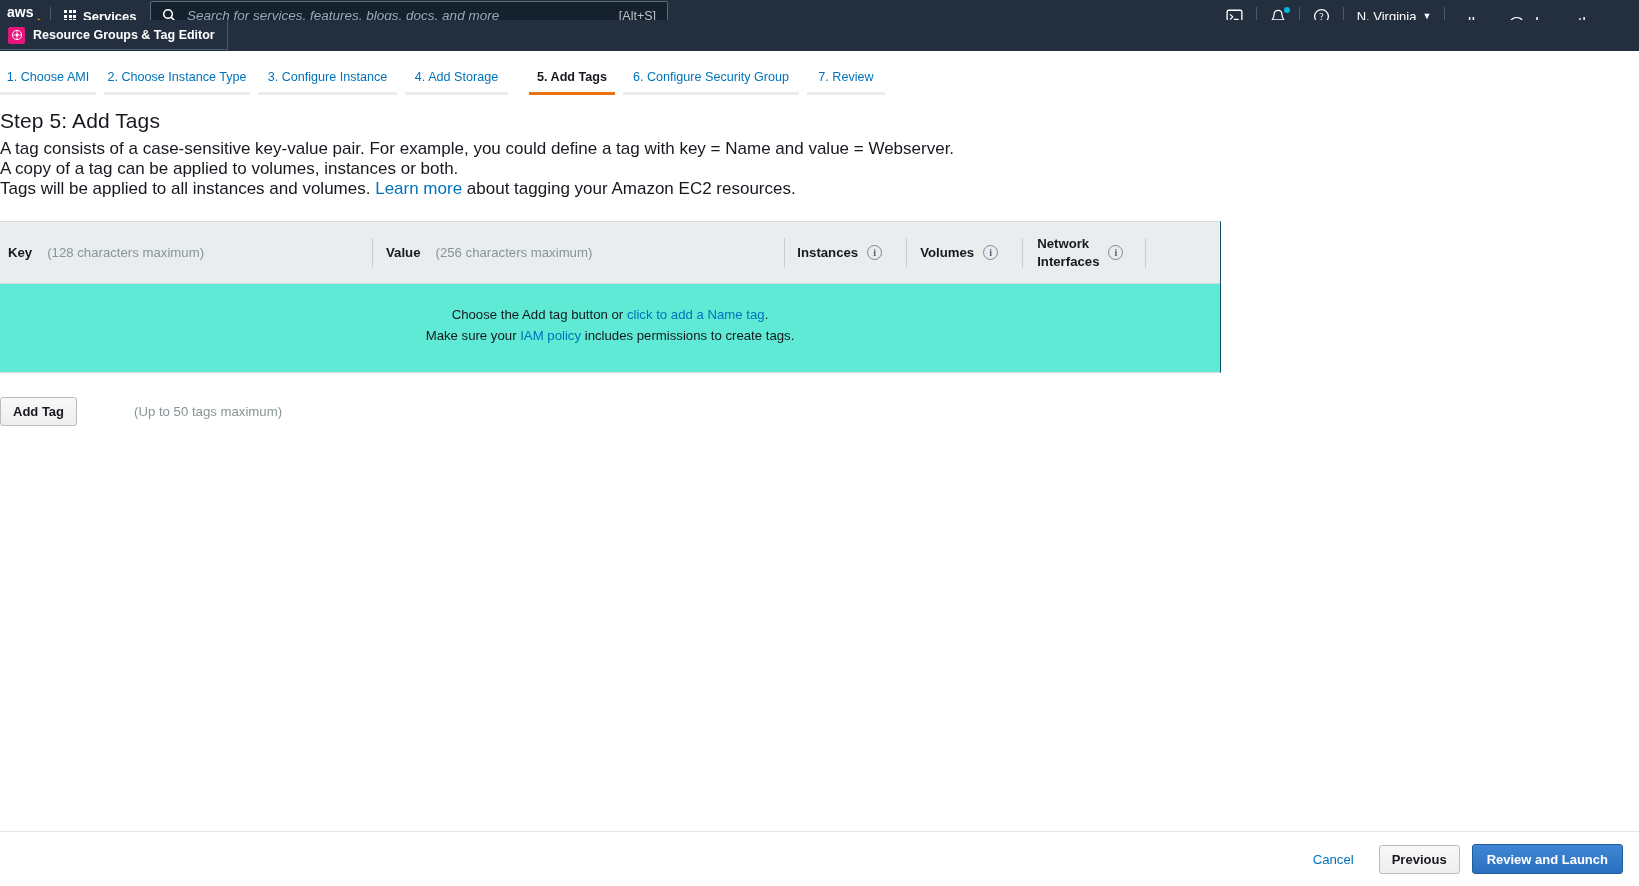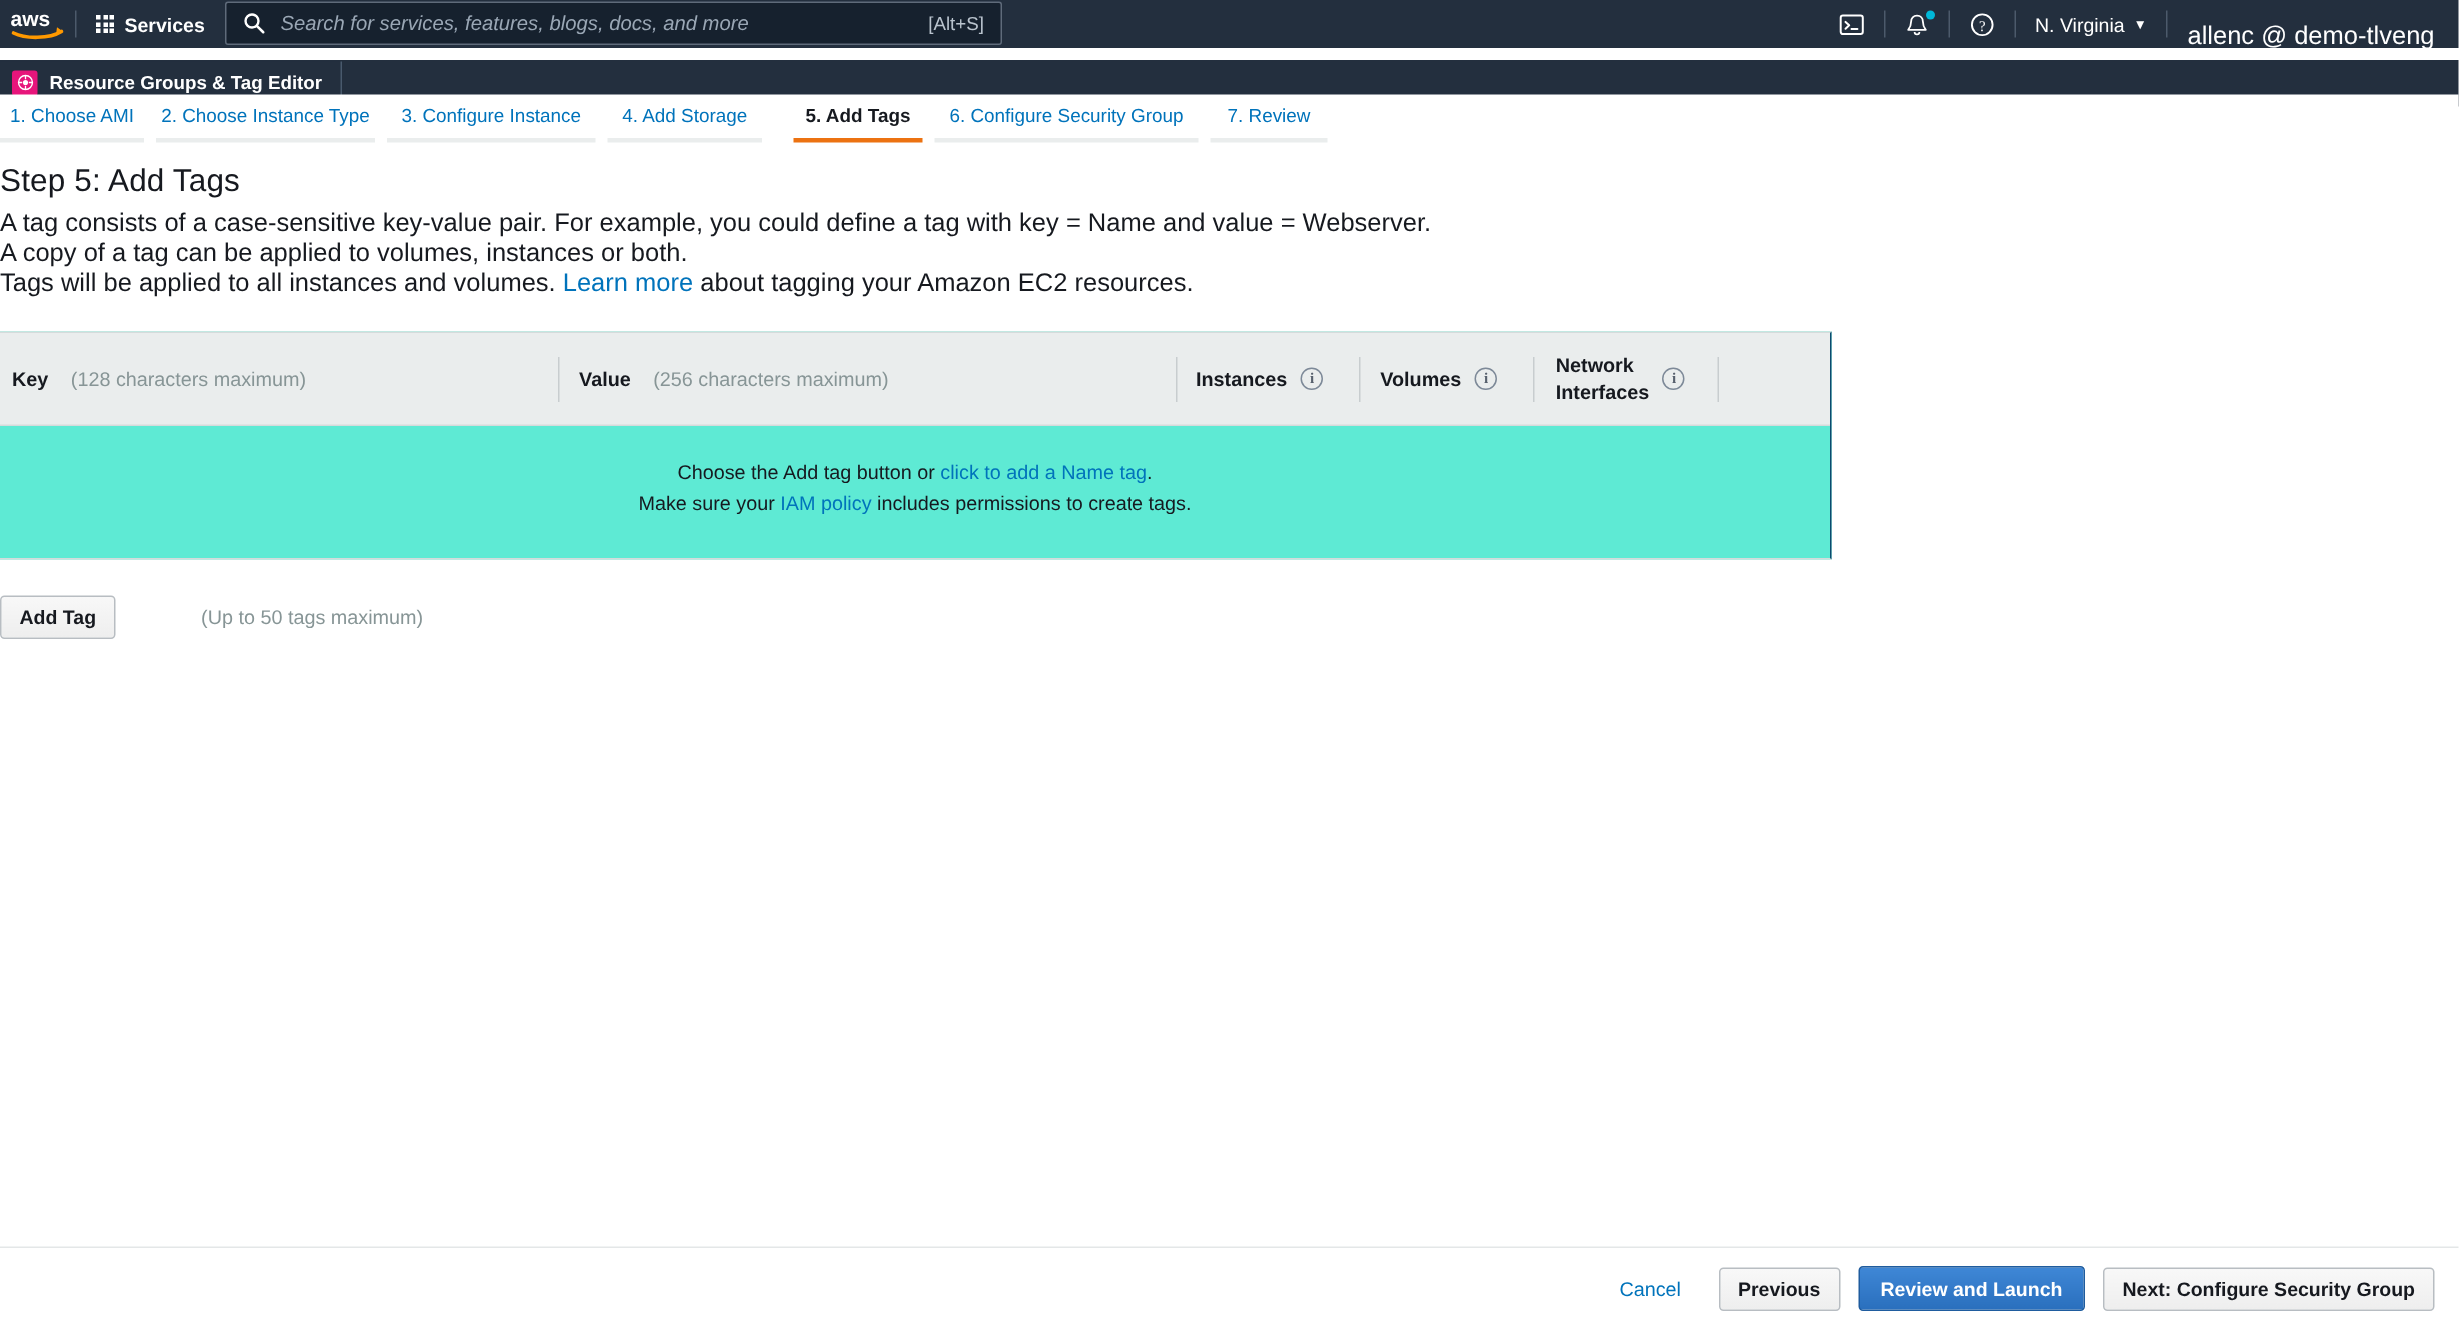--- a/index.html
+++ b/index.html
@@ -82,21 +82,21 @@
     position: absolute; top: 7px; right: 9px;
     width: 6px; height: 6px; border-radius: 50%;
     background: #00b8d9;
   }
   .region-btn { gap: 6px; font-size: 13px; }
   .caret { font-size: 9px; }
   .account-btn { font-size: 17px; padding-right: 16px; margin-top: 16px; }
 
   
   .svc-strip {
-    position: absolute; top: 40px; left: 0;
+    position: absolute; top: 20px; left: 0;
     width: 1639px; height: 31px;
     background: #232f3e;
   }
   .svc-pill {
     position: absolute; left: 0; top: 1px;
     height: 29px;
     display: flex; align-items: center; gap: 8px;
     padding: 0 12px 0 8px;
     border: 1px solid #495a6d;
     border-top: none;
@@ -419,14 +419,13 @@
   <div class="addtag-row">
     <button class="btn btn-default">Add Tag</button>
     <span class="addtag-hint">(Up to 50 tags maximum)</span>
   </div>
 </div>
 
 <div class="footer">
   <a class="cancel-lnk">Cancel</a>
   <button class="btn btn-default">Previous</button>
   <button class="btn btn-primary">Review and Launch</button>
-  <button class="btn btn-default">Next: Configure Security Group</button>
 </div>
 
 </body></html>

